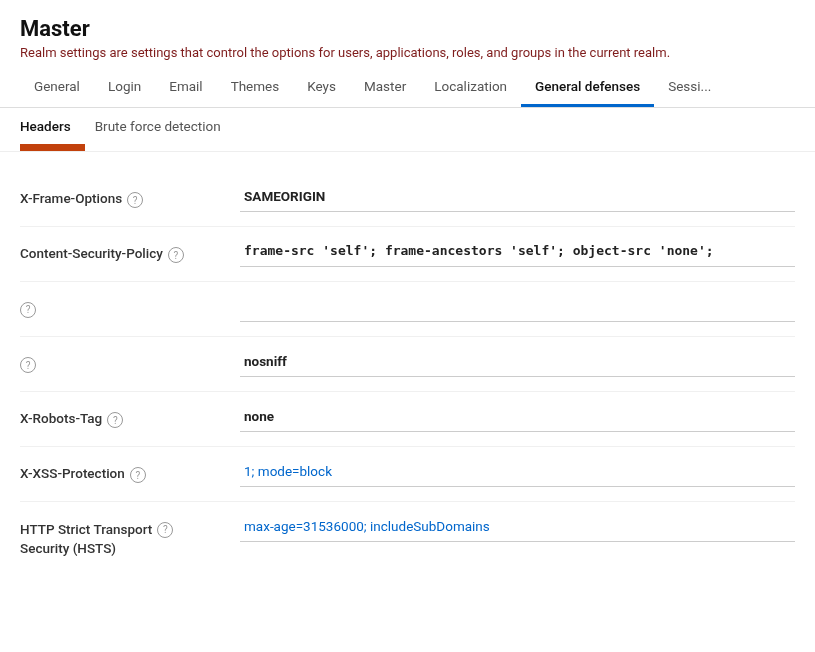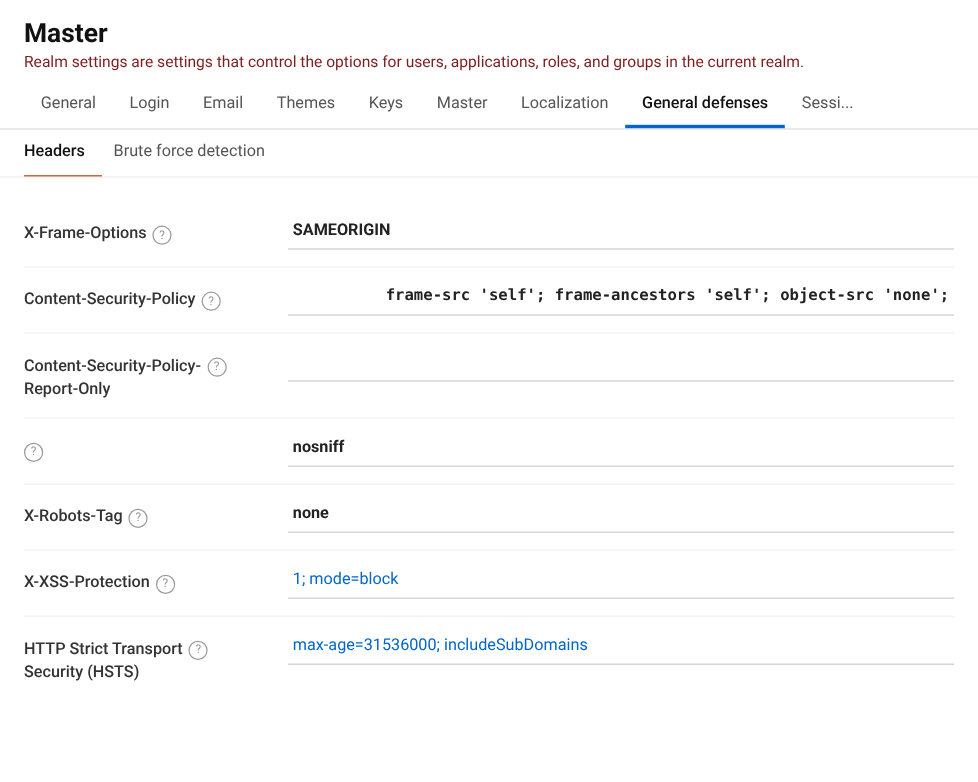--- a/index.html
+++ b/index.html
@@ -51,21 +51,21 @@
       padding: 10px 14px 10px 0;
       margin-right: 10px;
       cursor: pointer;
       color: #555;
       font-size: 13.5px;
       border-bottom: 3px solid transparent;
       user-select: none;
     }
     .sub-tab-item.active {
       color: #111;
-      border-bottom: 1px solid #c2410c;
+      border-bottom: 7px solid #c2410c;
       font-weight: 500;
     }
     .content-area {
       padding: 20px 20px;
     }
     .form-row {
       display: flex;
       align-items: flex-start;
       padding: 14px 0;
       border-bottom: 1px solid #f0f0f0;
@@ -106,21 +106,20 @@
       flex: 1;
       font-size: 13.5px;
       color: #333;
       border-bottom: 1px solid #ccc;
       padding: 2px 4px 4px 4px;
       min-height: 26px;
     }
     .field-value.monospace {
       font-family: monospace;
       font-size: 13px;
-      text-align: right;
     }
     .value-blue {
       color: #0066cc;
     }
     .value-dark {
       color: #222;
       font-weight: bold;
     }
     .label-multiline {
       line-height: 1.4;
@@ -164,21 +163,20 @@
   <div class="form-row">
     <div class="field-label">
       <span class="label-text">Content-Security-Policy</span>
       <span class="help-icon">?</span>
     </div>
     <div class="field-value monospace value-dark">frame-src 'self'; frame-ancestors 'self'; object-src 'none';</div>
   </div>
 
   <div class="form-row">
     <div class="field-label label-multiline">
-      <span class="label-text">Content-Security-Policy-<br>Report-Only</span>
       <span class="help-icon">?</span>
     </div>
     <div class="field-value value-dark"></div>
   </div>
 
   <div class="form-row">
     <div class="field-label">
       <span class="help-icon">?</span>
     </div>
     <div class="field-value value-dark">nosniff</div>

